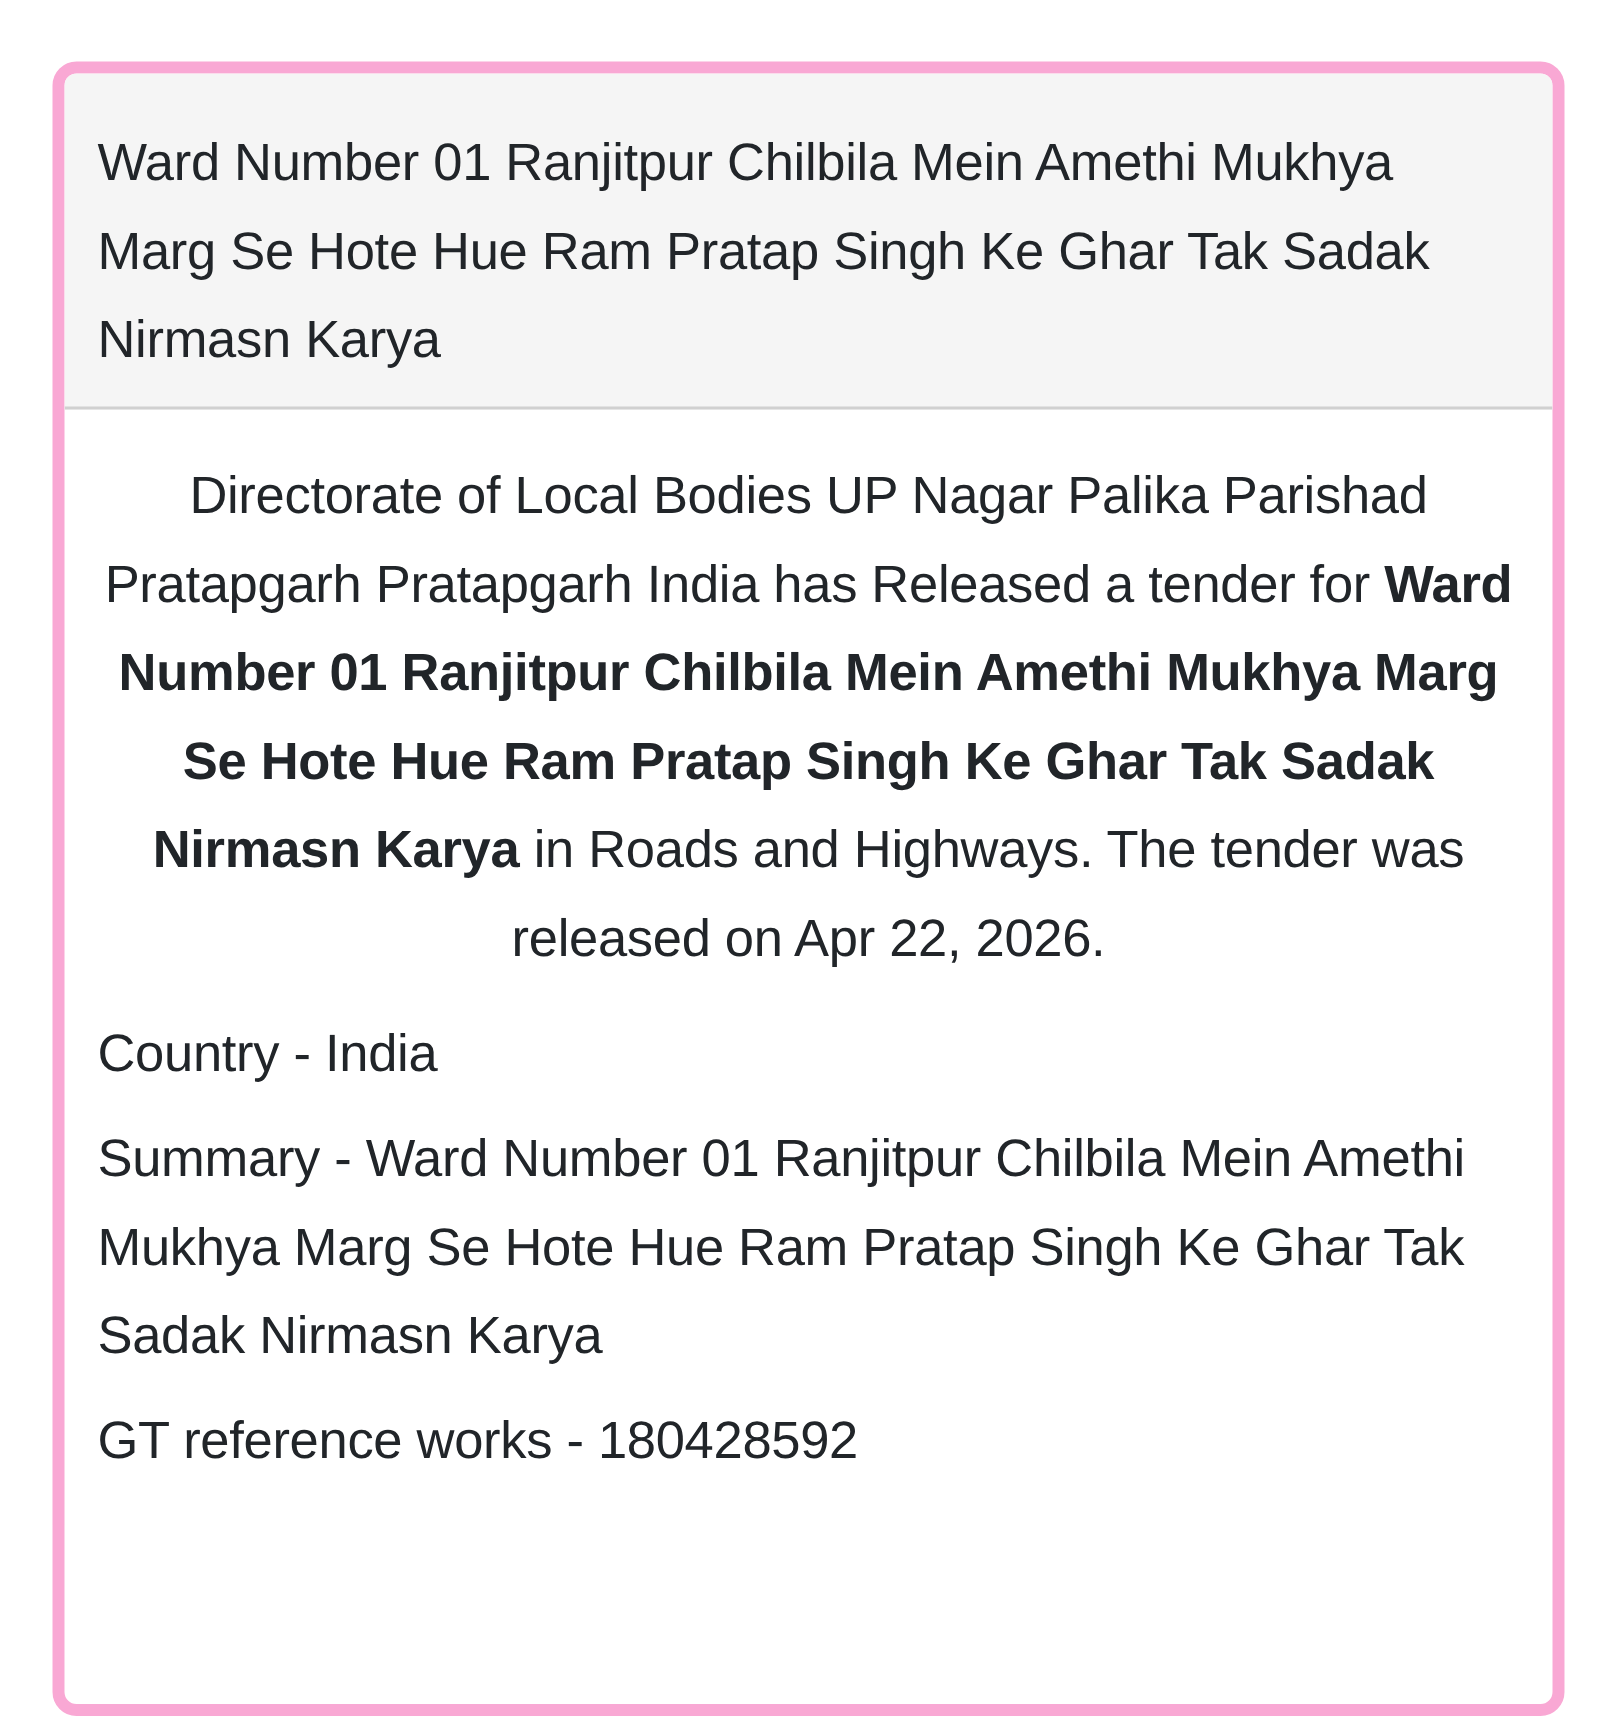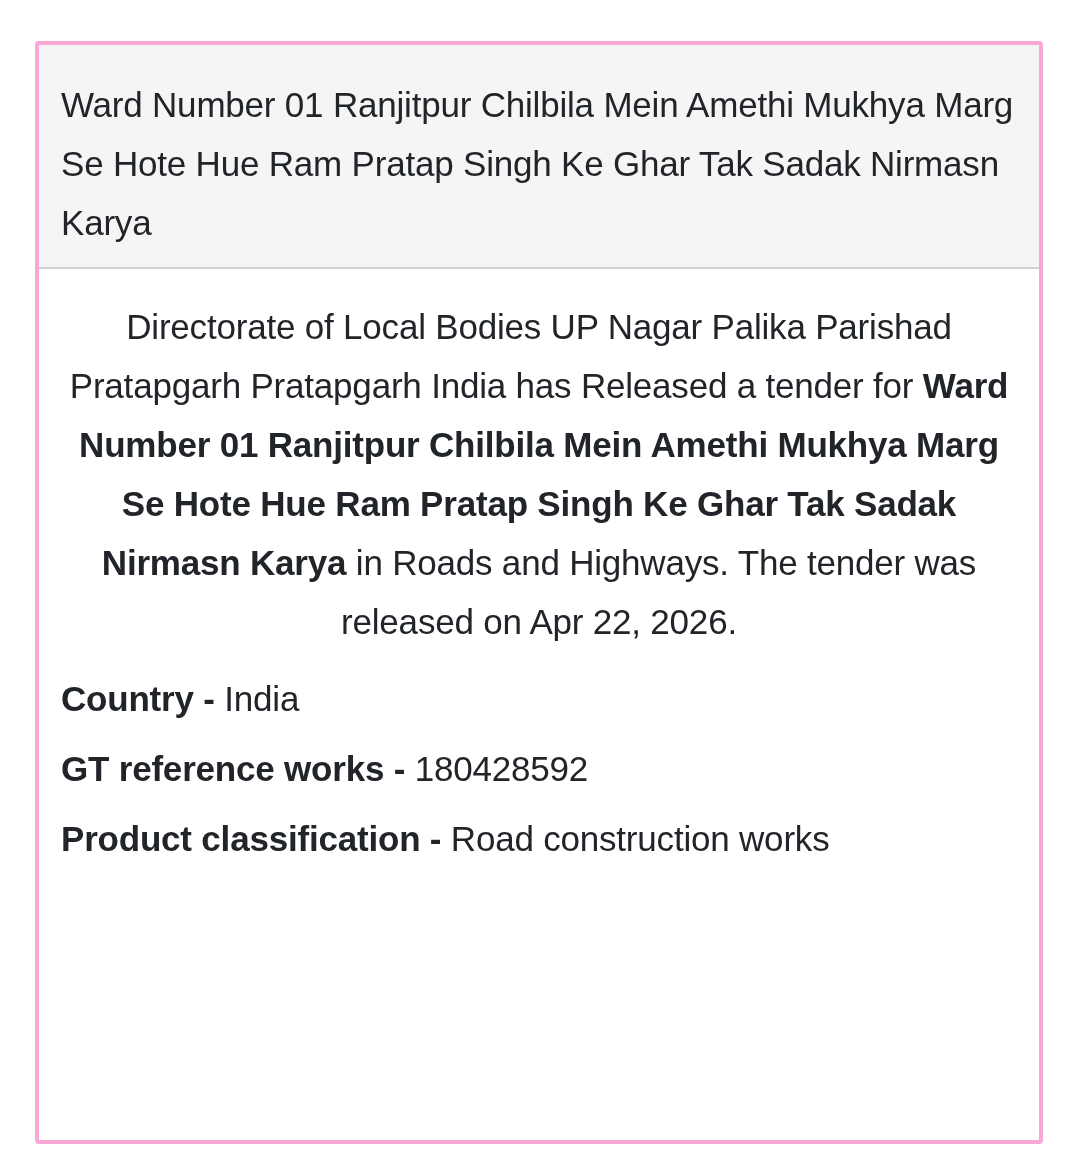--- a/index.html
+++ b/index.html
@@ -13,22 +13,22 @@
       position: relative;
       font-family: "Liberation Sans", "DejaVu Sans", sans-serif;
       color: #212529;
     }
     .card {
       position: absolute;
       left: 35px;
       top: 41px;
       width: 1008px;
       height: 1103px;
-      border: 4px solid #f9a8d4;
-      border-radius: 4px;
+      border: 8px solid #f9a8d4;
+      border-radius: 16px;
       overflow: hidden;
       background: #ffffff;
       box-sizing: border-box;
     }
     .card-header {
       background: #f5f5f5;
       border-bottom: 2px solid #d0d0d0;
       padding: 30px 22px 28px 22px;
       height: 224px;
       box-sizing: border-box;
@@ -54,37 +54,37 @@
     .description b {
       font-weight: 700;
     }
     .field {
       margin: 0 0 11px 0;
       font-size: 35px;
       line-height: 59px;
       letter-spacing: -0.2px;
     }
     .field .label {
-      font-weight: 700;
+      font-weight: 400;
     }
     .field .value {
       font-weight: 400;
     }
   </style>
 </head>
 <body>
 
 <div class="card">
   <div class="card-header">
     <h2 class="card-title">Ward Number 01 Ranjitpur Chilbila Mein Amethi Mukhya Marg Se Hote Hue Ram Pratap Singh Ke Ghar Tak Sadak Nirmasn Karya</h2>
   </div>
   <div class="card-body">
     <p class="description"><span>Directorate of Local Bodies UP Nagar Palika Parishad Pratapgarh Pratapgarh India has Released a tender for </span><b>Ward Number 01 Ranjitpur Chilbila Mein Amethi Mukhya Marg Se Hote Hue Ram Pratap Singh Ke Ghar Tak Sadak Nirmasn Karya</b><span> in Roads and Highways. The tender was released on </span><span>Apr 22, 2026</span><span>.</span></p>
 
     <p class="field"><span class="label">Country - </span><span class="value">India</span></p>
 
+    <p class="field"><span class="label">Summary - </span><span class="value">Ward Number 01 Ranjitpur Chilbila Mein Amethi Mukhya Marg Se Hote Hue Ram Pratap Singh Ke Ghar Tak Sadak Nirmasn Karya</span></p>
 
 
     <p class="field"><span class="label">GT reference works - </span><span class="value">180428592</span></p>
 
-    <p class="field"><span class="label">Product classification - </span><span class="value">Road construction works</span></p>
   </div>
 </div>
 
 </body></html>

